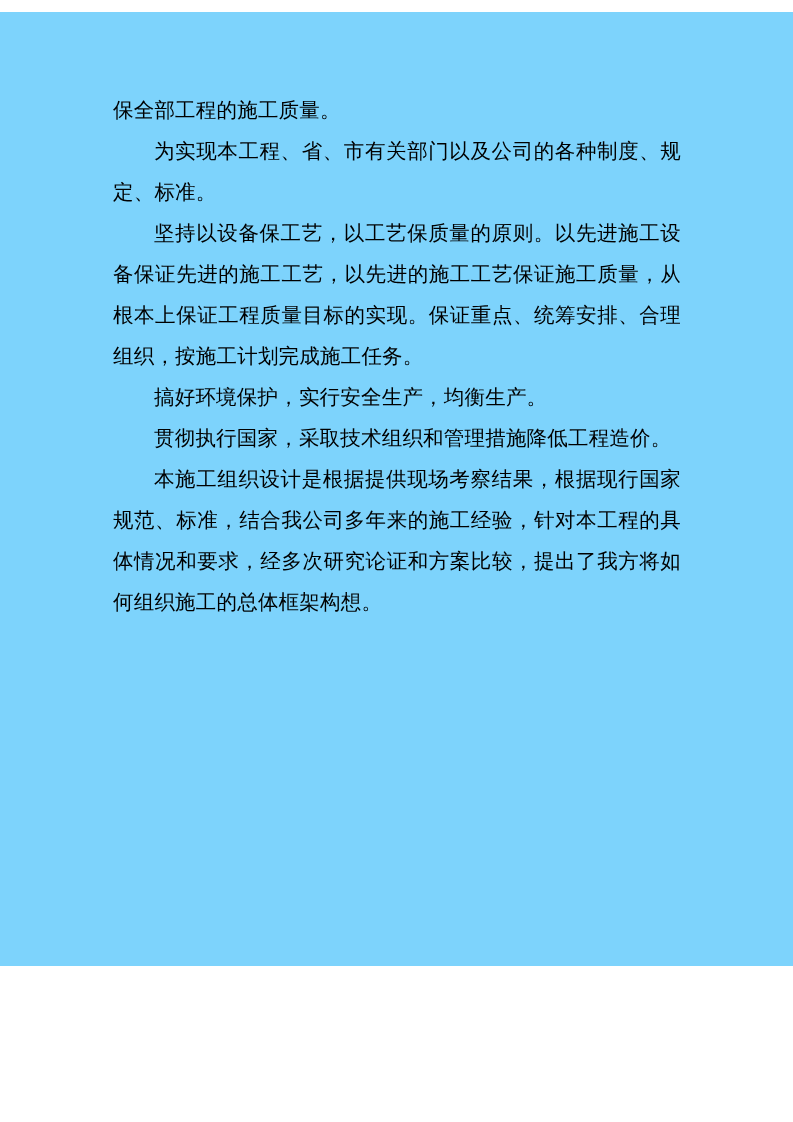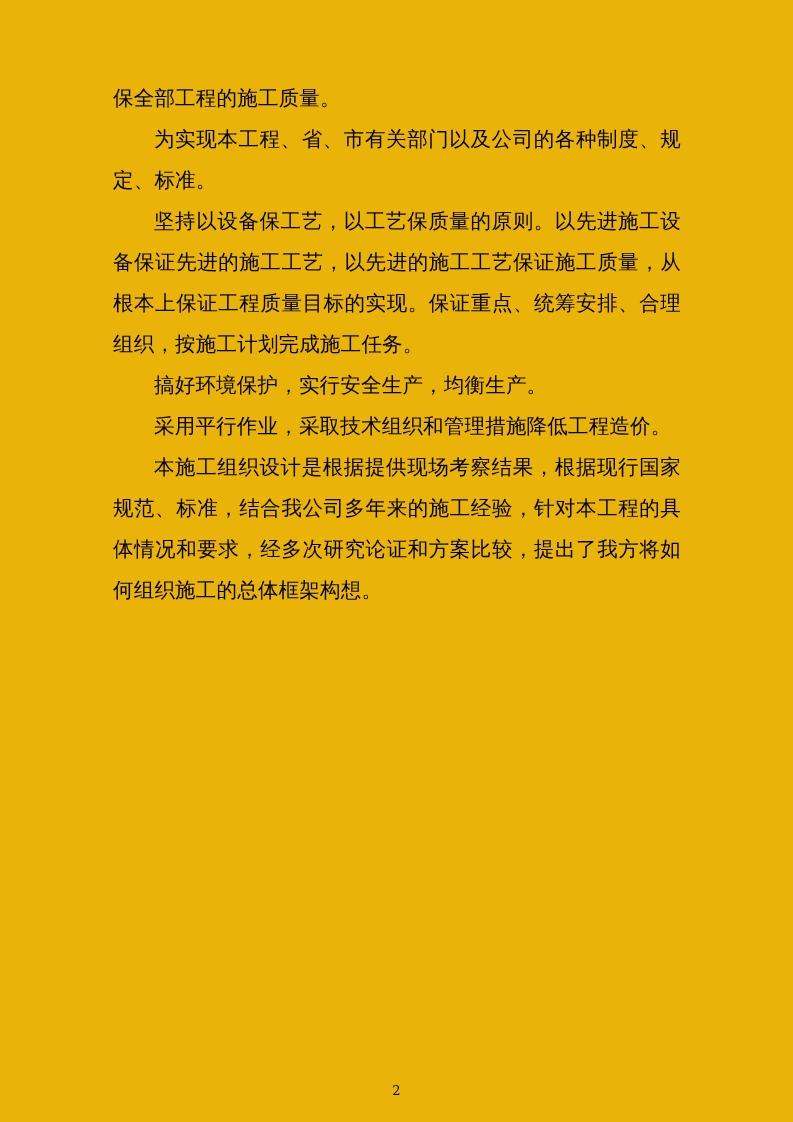--- a/index.html
+++ b/index.html
@@ -3,25 +3,26 @@
 <meta charset="utf-8">
 <style>
   html, body {
     margin: 0;
     padding: 0;
     background: #ffffff;
   }
   .page {
     position: relative;
     width: 793px;
-    height: 1122px;
-    background: #eab308;
+    height: 954px;
+    background: #7dd3fc;
     box-sizing: border-box;
     overflow: hidden;
     font-family: "DejaVu Serif", "Liberation Serif", serif;
+    margin-top: 12px;
   }
   .content {
     position: absolute;
     left: 113px;
     top: 78px;
     width: 568px;
   }
   .para {
     margin: 0 0 0 0;
     font-size: 20.5px;
@@ -47,17 +48,17 @@
 </style>
 </head>
 <body>
 
 <div class="page">
   <div class="content">
     <p class="para">保全部工程的施工质量。</p>
     <p class="para indent">为实现本工程、省、市有关部门以及公司的各种制度、规定、标准。</p>
     <p class="para indent">坚持以设备保工艺，以工艺保质量的原则。以先进施工设备保证先进的施工工艺，以先进的施工工艺保证施工质量，从根本上保证工程质量目标的实现。保证重点、统筹安排、合理组织，按施工计划完成施工任务。</p>
     <p class="para indent">搞好环境保护，实行安全生产，均衡生产。</p>
-    <p class="para indent">采用平行作业，采取技术组织和管理措施降低工程造价。</p>
+    <p class="para indent">贯彻执行国家，采取技术组织和管理措施降低工程造价。</p>
     <p class="para indent">本施工组织设计是根据提供现场考察结果，根据现行国家规范、标准，结合我公司多年来的施工经验，针对本工程的具体情况和要求，经多次研究论证和方案比较，提出了我方将如何组织施工的总体框架构想。</p>
   </div>
   <div class="pagenum">2</div>
 </div>
 
 </body></html>

